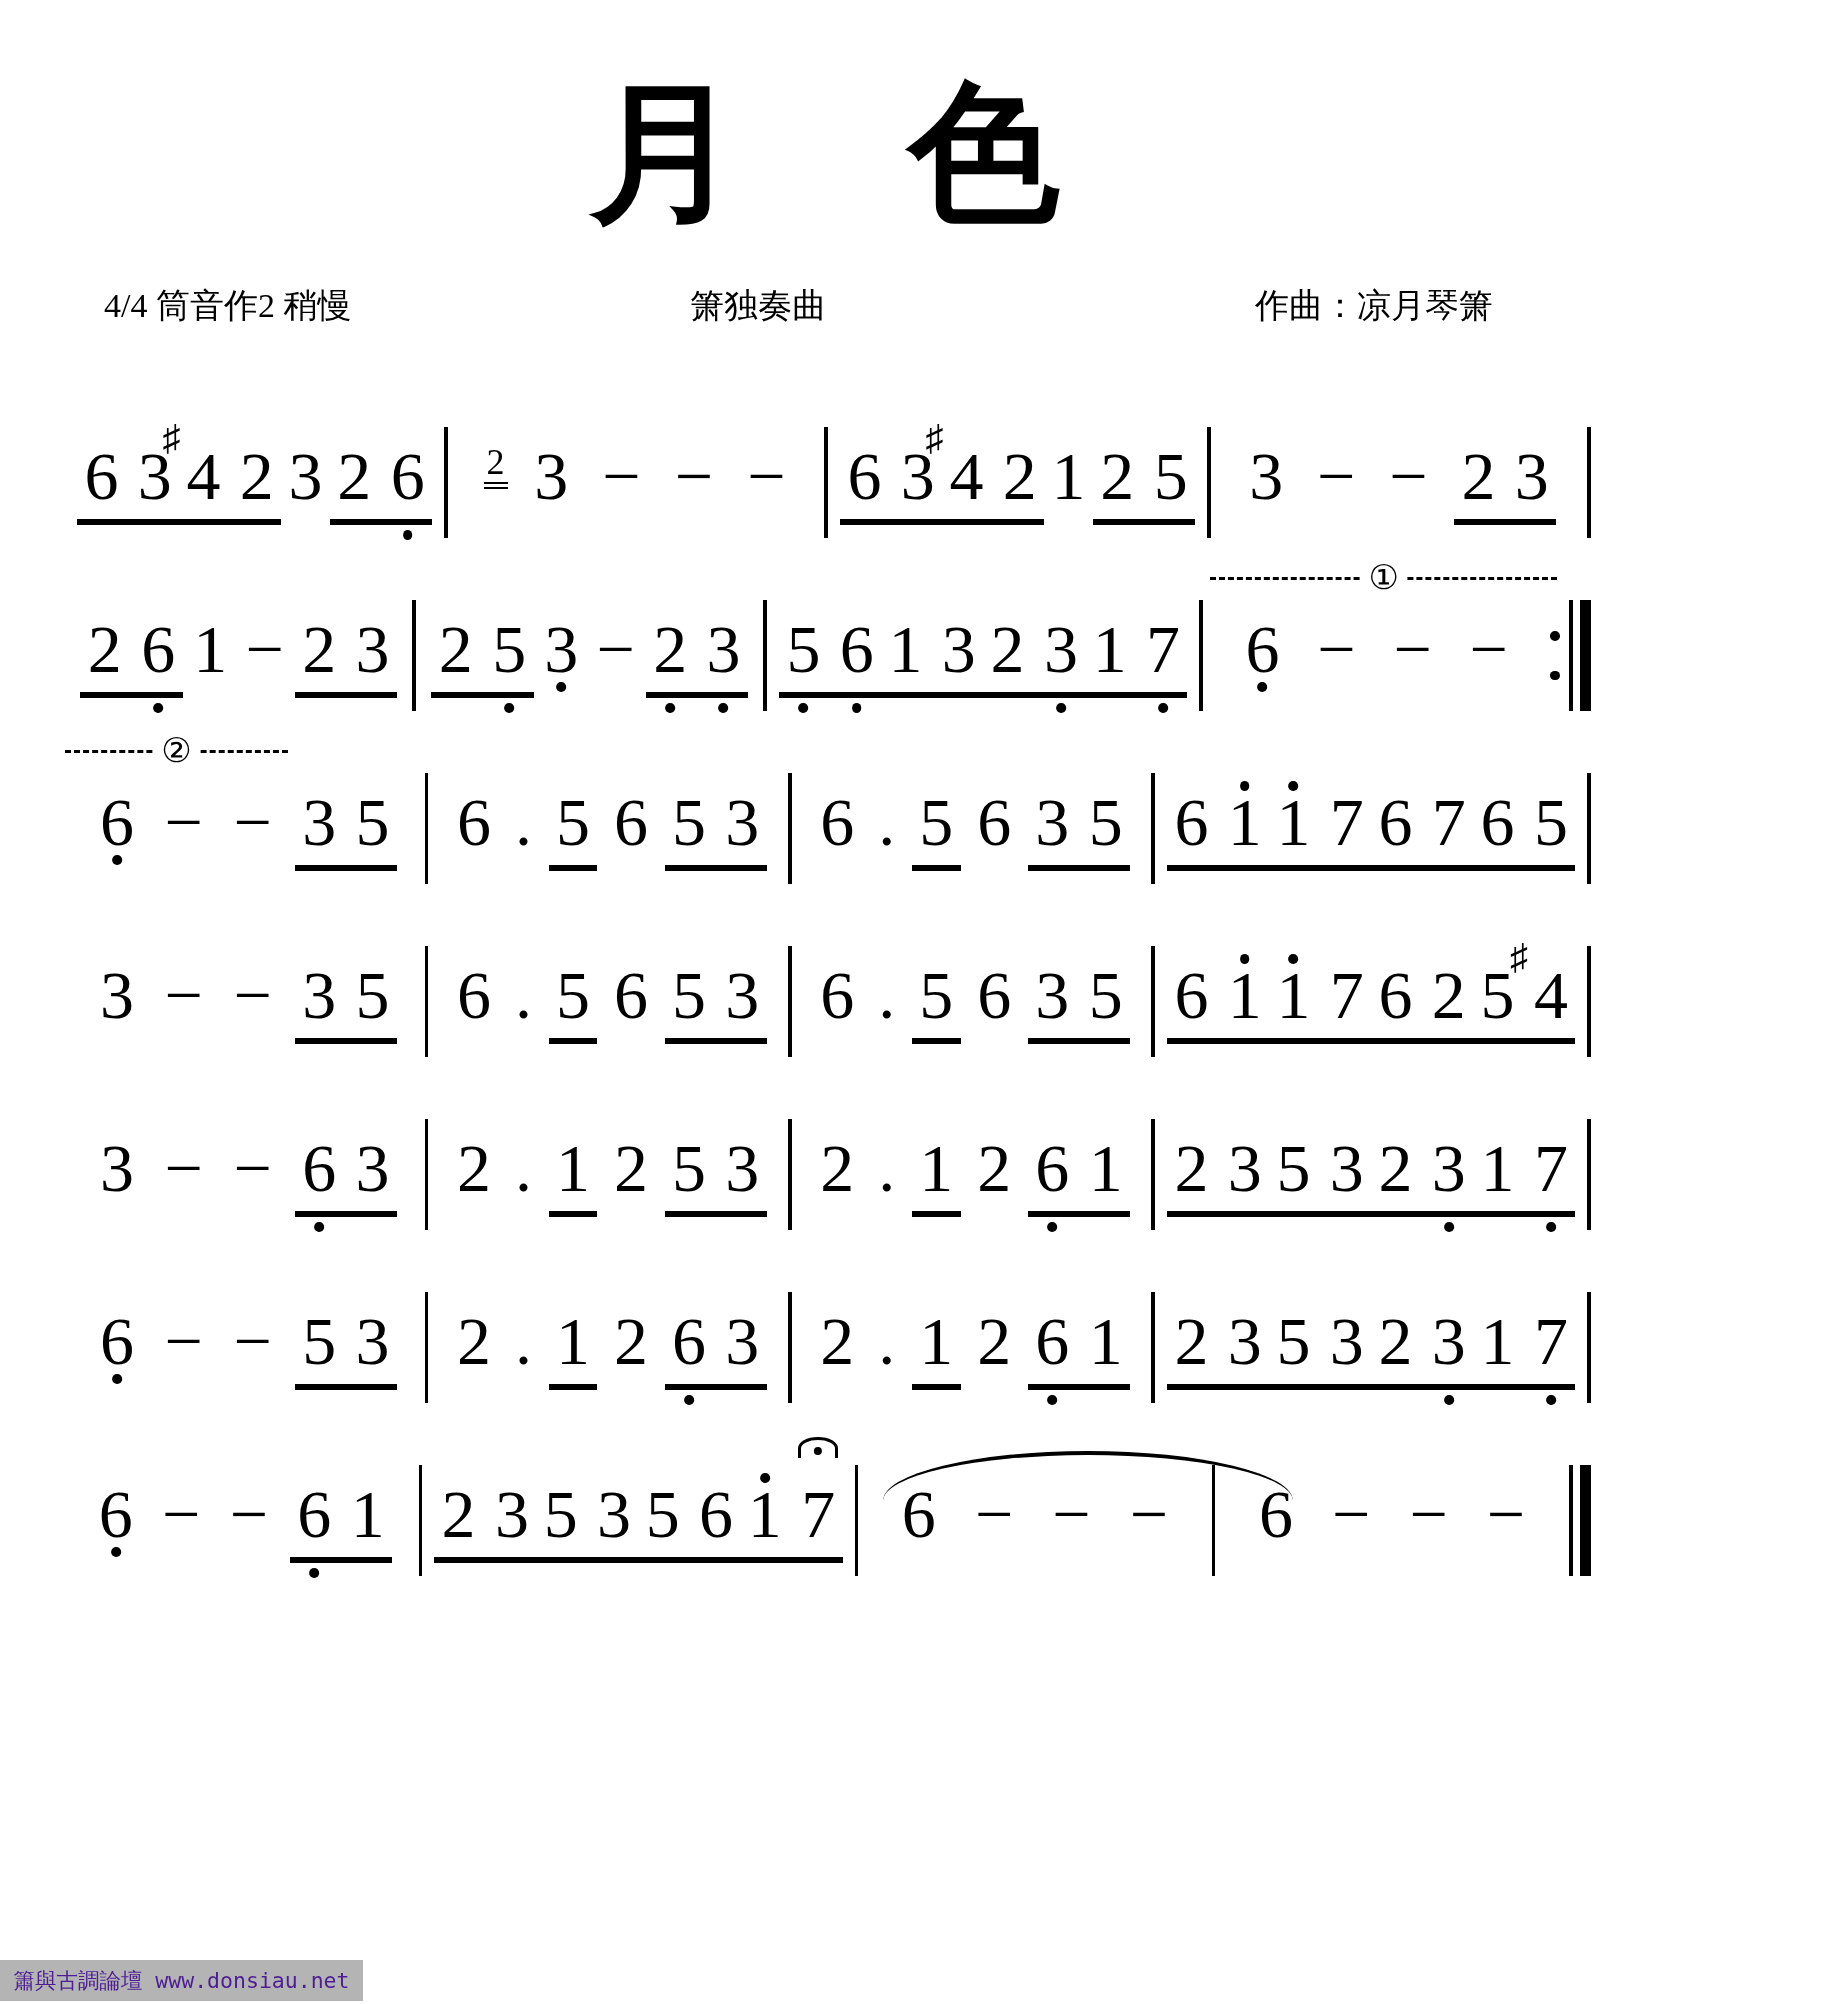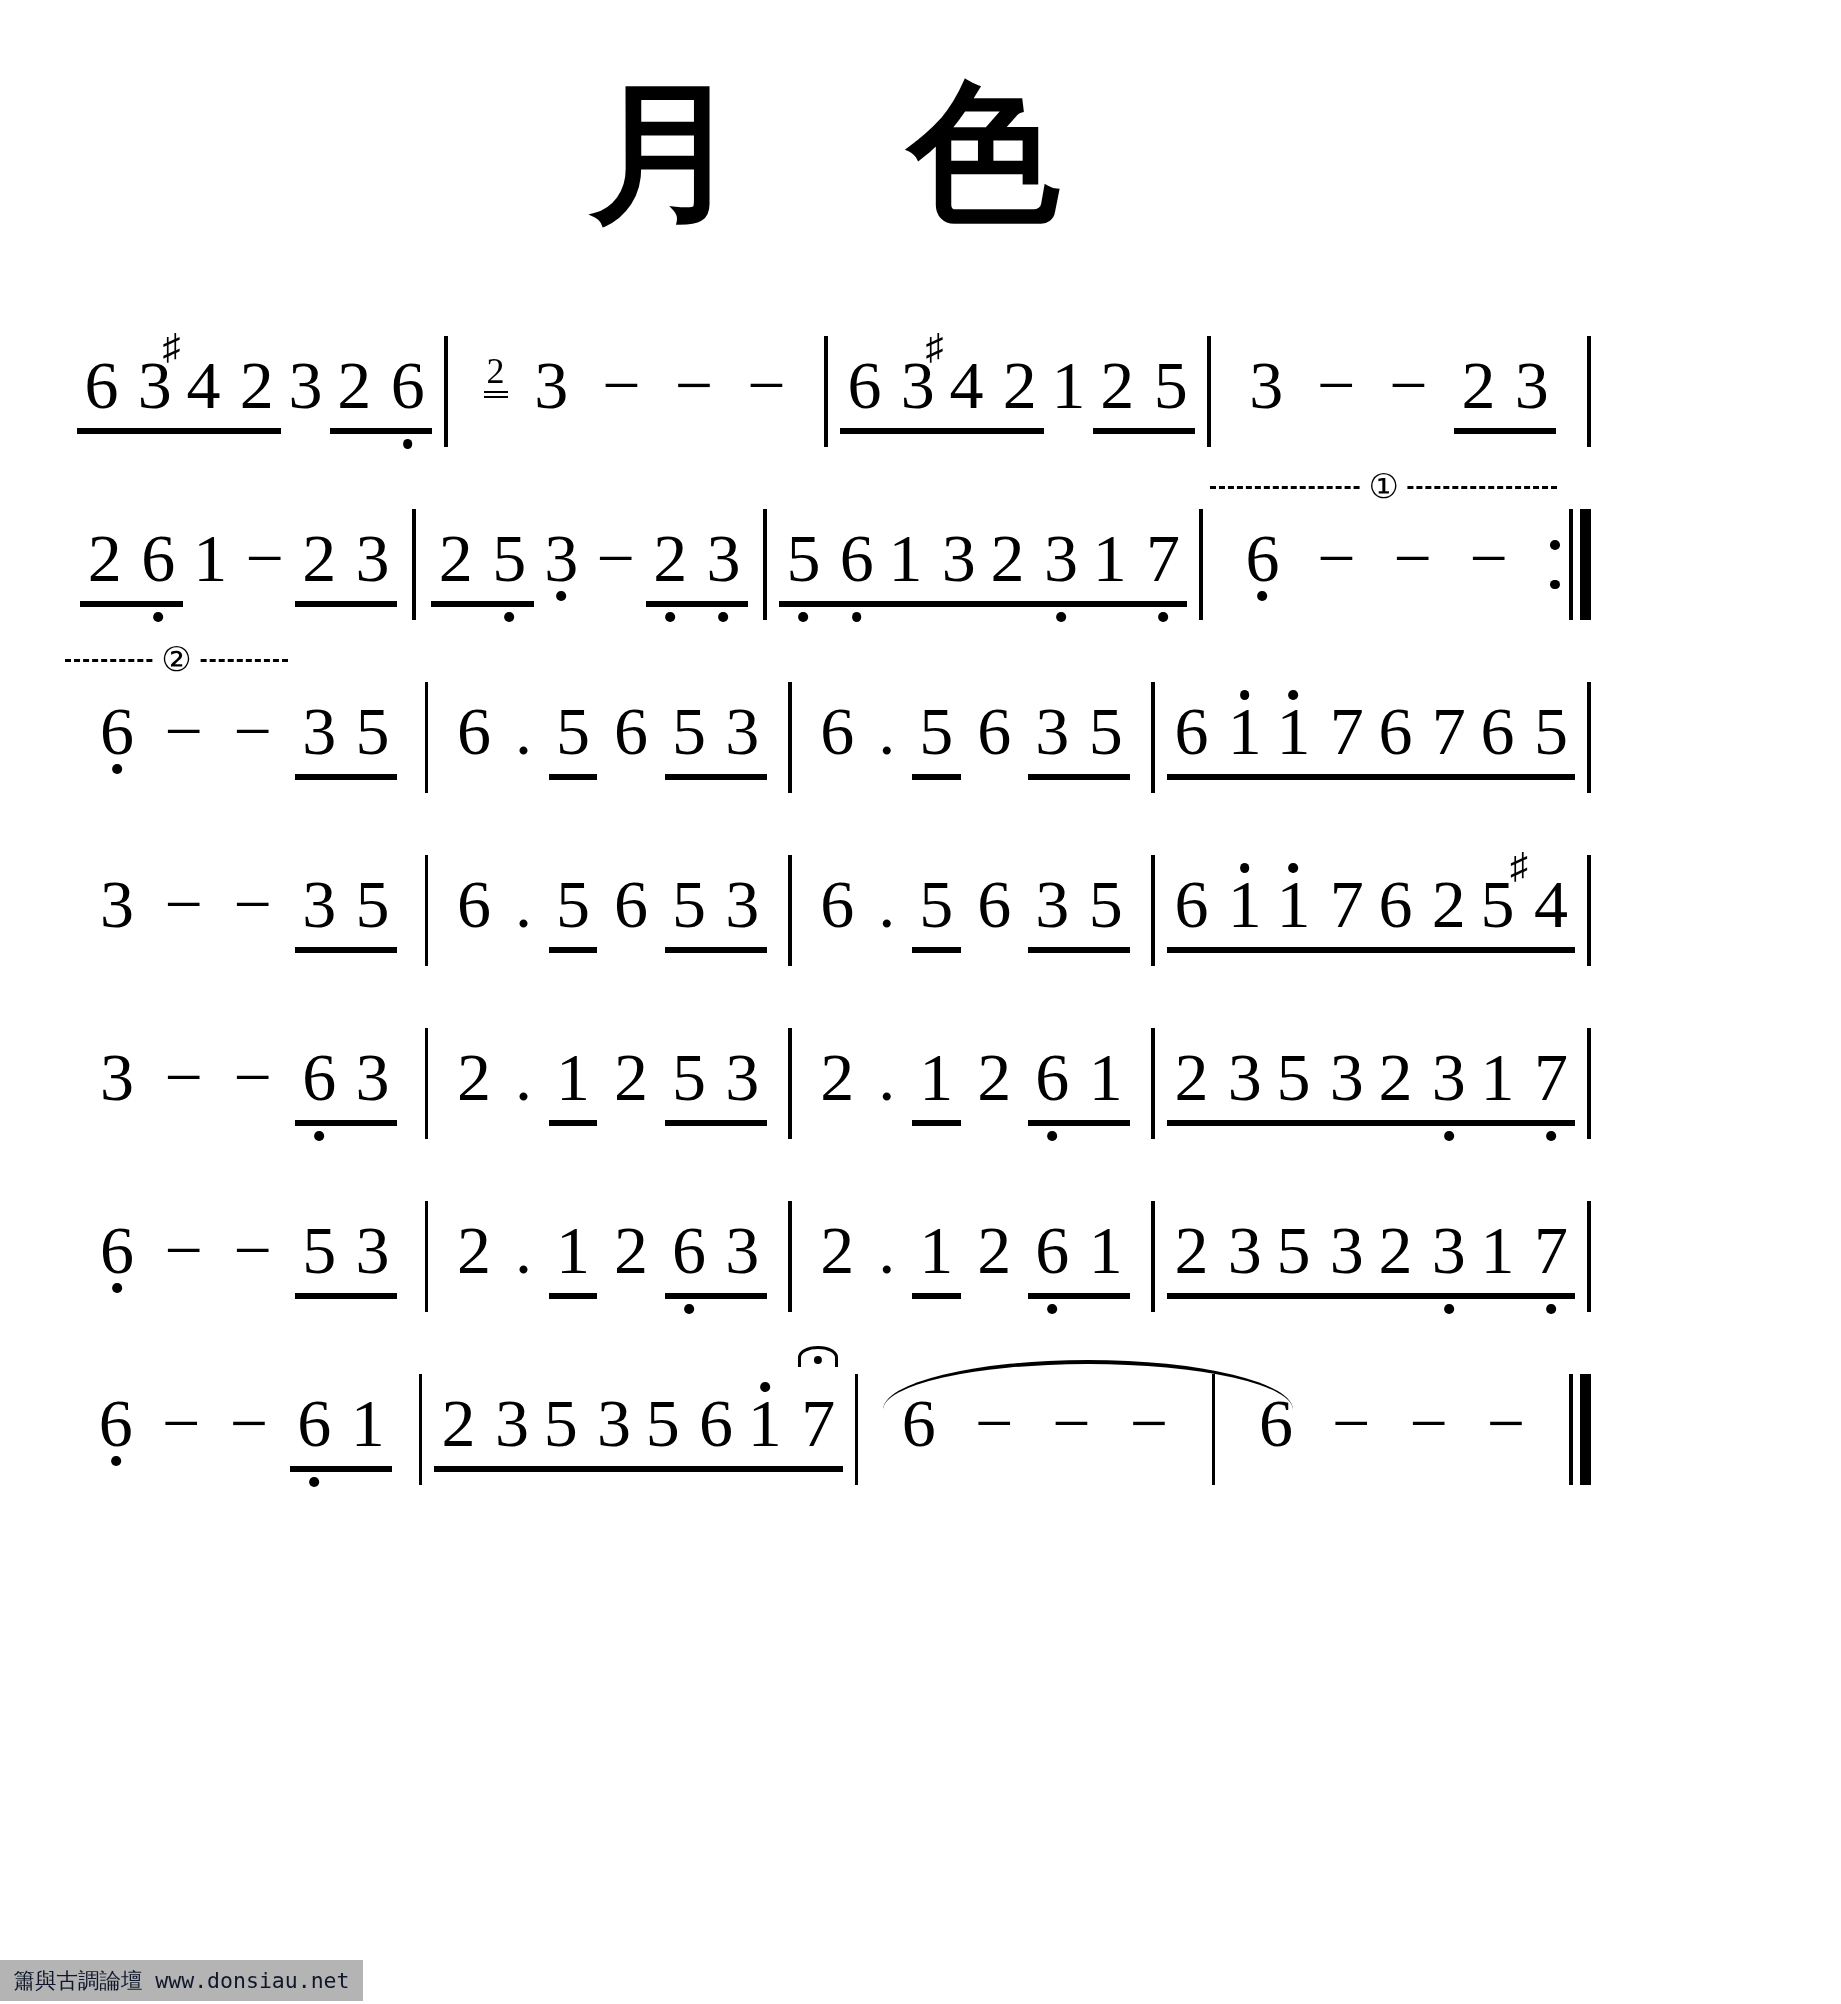--- a/index.html
+++ b/index.html
@@ -48,29 +48,34 @@
   
   .ending{position:absolute;top:-36px;height:0;border-top:3px dashed #000;}
   .ending.e1{left:2%;right:-2%;}
   .ending.e2{left:0;width:62%;}
   .ending .lbl{position:absolute;left:50%;top:-22px;transform:translateX(-50%);
         background:#fff;padding:0 7.4px;font-size:34px;line-height:1.2;}
   
   .tie{position:absolute;top:-27px;left:7%;width:116%;height:46px;
        border-top:4.5px solid #000;border-radius:50% / 100% 100% 0 0;pointer-events:none;}
   
-  .watermark{position:absolute;left:0;bottom:4.5px;background:#b4b4b4;color:#0f172a;
+  .watermark{position:absolute;left:0;bottom:4.5px;background:#b4b4b4;color:#4c1d95;
        font-family:"DejaVu Sans Mono","Liberation Mono",monospace;
        font-size:21.5px;padding:6px 13.4px;white-space:nowrap;}
 </style>
 </head>
 <body>
 
 <div class="page">
   <div class="title">月　色</div>
+  <div class="header-row">
+    <span class="left">4/4 筒音作2 稍慢</span>
+    <span class="center">箫独奏曲</span>
+    <span class="right">作曲：凉月琴箫</span>
+  </div>
   <div class="score">
       <div class="line">
         <div class="measure">
           <span class="unit beam">
             <span class="note">6</span>
             <span class="note">3</span>
           </span>
           <span class="unit beam">
             <span class="note">4<span class="sharp">♯</span></span>
             <span class="note">2</span>

